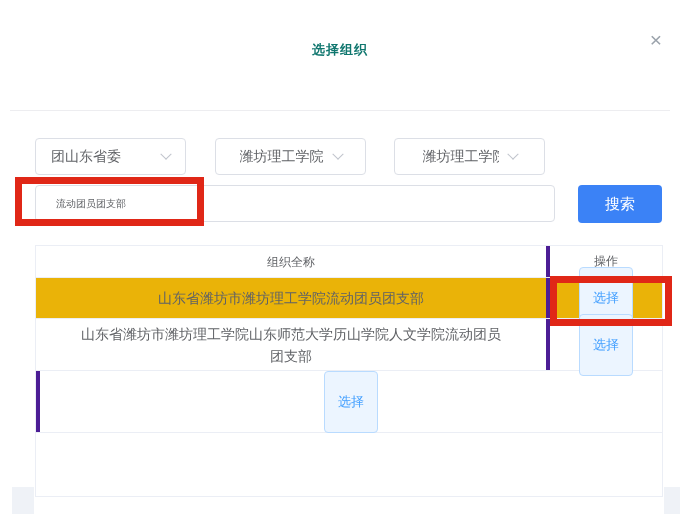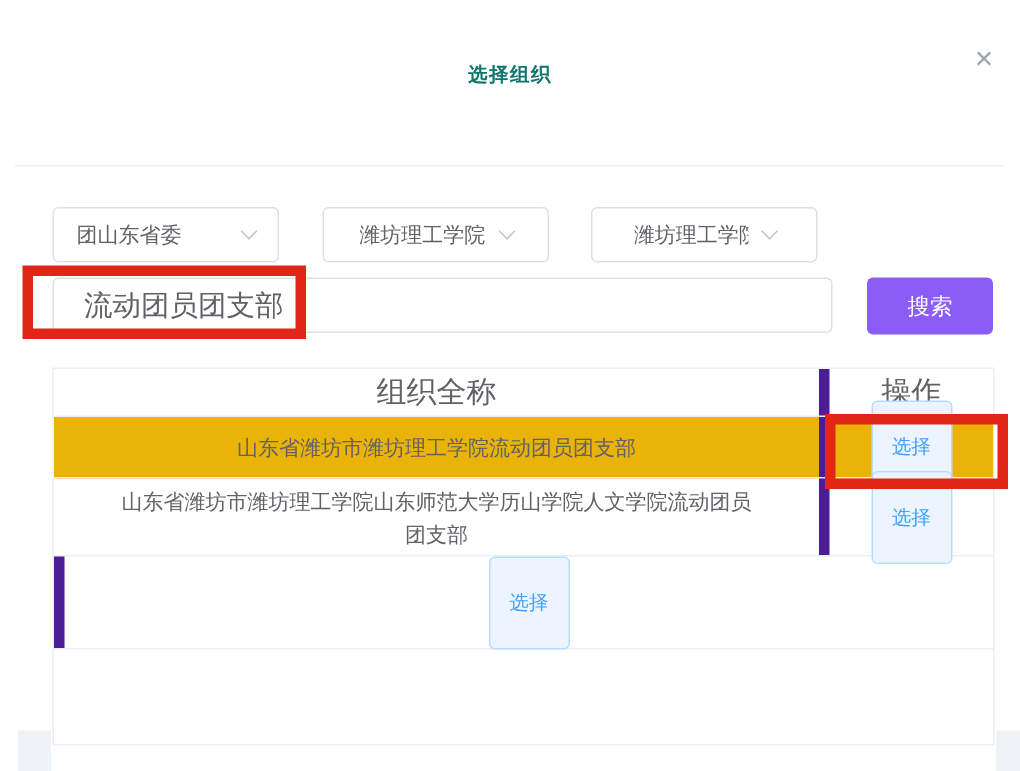--- a/index.html
+++ b/index.html
@@ -18,38 +18,38 @@
   .select-box { position:absolute; top:138px; height:37px; width:151px;
     border:1px solid #dcdfe6; border-radius:4px; background:#fff;
     display:flex; align-items:center; justify-content:center; gap:10px;
     color:#606266; font-size:14px; cursor:pointer; }
   .select-box .val { white-space:nowrap; overflow:hidden; }
   .select-box.clip .val { max-width:76px; }
   .chevron { width:8px; height:8px; border-right:1.4px solid #c0c4cc; border-bottom:1.4px solid #c0c4cc;
     transform:rotate(45deg) translate(-2px,-2px); flex:0 0 auto; }
 
   .search-input { position:absolute; top:185px; left:35px; width:520px; height:37px;
-    border:1px solid #dcdfe6; border-radius:4px; padding:0 20px; font-size:19px; color:#606266;
+    border:1px solid #dcdfe6; border-radius:4px; padding:0 20px; font-size:10px; color:#606266;
     outline:none; font-family:inherit; background:#fff; }
   .search-btn { position:absolute; top:185px; left:578px; width:84px; height:38px;
-    background:#8b5cf6; color:#ffffff; border:none; border-radius:4px;
+    background:#3b82f6; color:#ffffff; border:none; border-radius:4px;
     font-size:15px; cursor:pointer; font-family:inherit; }
 
   .annotation { position:absolute; border:7px solid #e02717; background:transparent; z-index:30; pointer-events:none; }
   .annotation.box1 { left:15px; top:177px; width:189px; height:49px; }
   .annotation.box2 { left:550px; top:276px; width:122px; height:50px; }
 
   .org-table { position:absolute; left:35px; top:245px; width:628px; height:252px;
     border:1px solid #ebeef5; background:#fff; display:flex; flex-direction:column; }
   .t-row { display:flex; border-bottom:1px solid #ebeef5; align-items:stretch; }
   .t-col-name { width:510px; display:flex; align-items:center; justify-content:center;
     text-align:center; padding:6px 40px; font-size:14px; color:#606266; line-height:22px; }
-  .t-col-action { flex:1; border-left:7px solid #4c1d95; display:flex; align-items:center; justify-content:center; }
+  .t-col-action { flex:1; border-left:4px solid #4c1d95; display:flex; align-items:center; justify-content:center; }
   .t-header { height:32px; }
-  .t-header .t-col-name, .t-header .t-col-action { font-size:20px; color:#606266; }
+  .t-header .t-col-name, .t-header .t-col-action { font-size:12px; color:#606266; }
   .t-row.r1 { height:41px; background:#eab308; }
   .t-row.r2 { height:52px; }
   .t-row.r3 { height:62px; }
   .t-fill { flex:1; display:flex; border-bottom:none; }
   .t-fill .t-col-action { border-left:none; }
 
   .pick-btn { background:#ecf5ff; border:1px solid #b9dbff; color:#409eff;
     border-radius:4px; font-size:13px; padding:21px 13px; cursor:pointer; font-family:inherit; }
 
   .page-edge { position:absolute; background:#eff2f7; z-index:1; }

